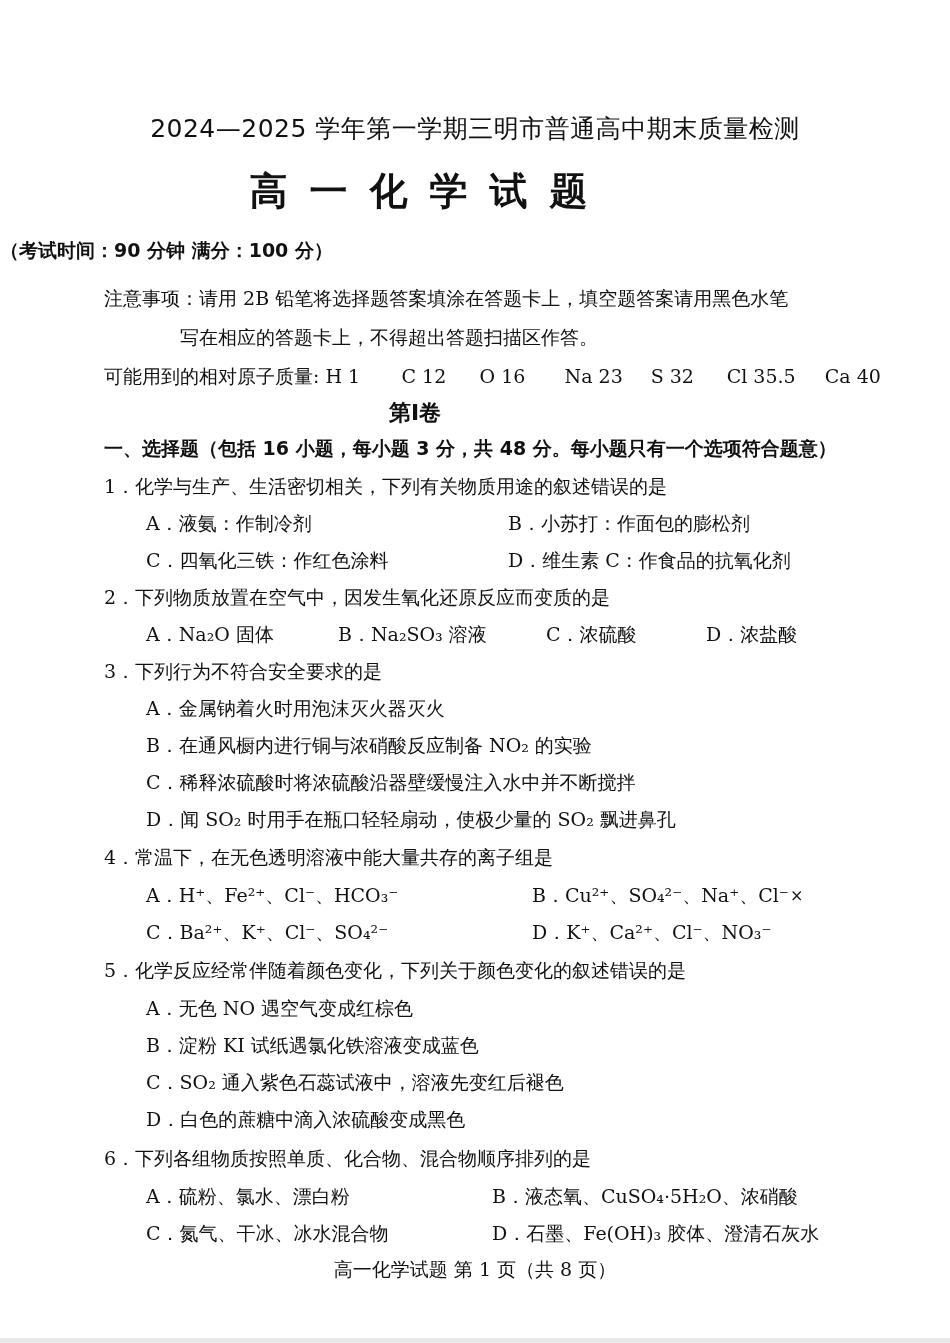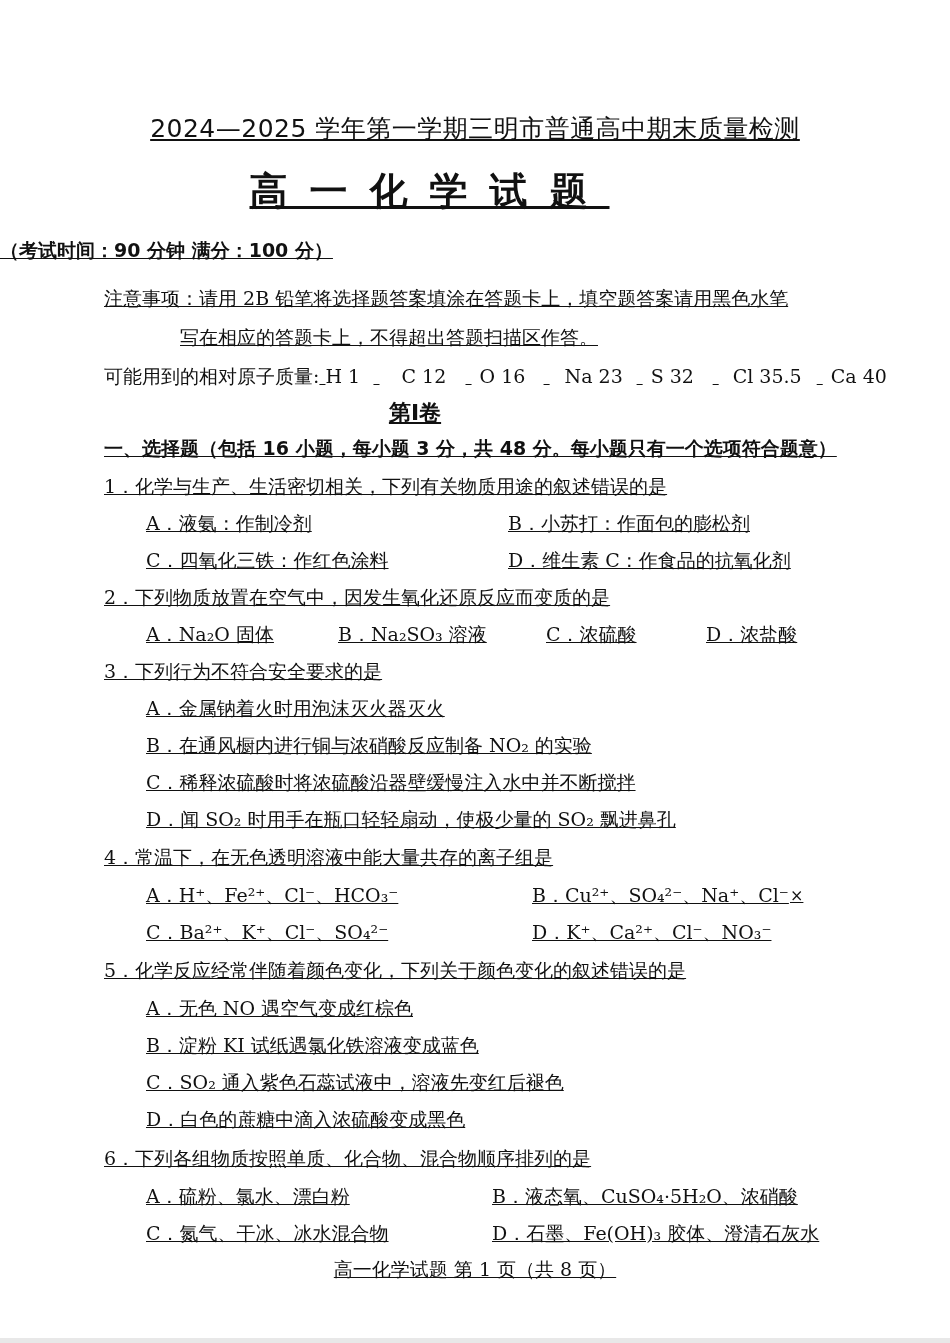--- a/index.html
+++ b/index.html
@@ -1,18 +1,18 @@
 <!DOCTYPE html>
 <html><head>
 <meta charset="utf-8">
 <style>
   html, body { margin:0; padding:0; background:#ffffff; }
   body { width:950px; height:1343px; position:relative; overflow:hidden;
          font-family:"DejaVu Serif","Liberation Serif",serif; color:#111; }
-  .abs { position:absolute; white-space:nowrap;text-decoration:underline; }
+  .abs { position:absolute; white-space:nowrap; }
   .header-line { left:0; width:950px; text-align:center; top:112px; font-size:25px;
                  font-family:"DejaVu Sans","Liberation Sans",sans-serif; letter-spacing:0.5px; }
   .title { left:0; width:837px; text-align:center; top:166px; font-size:38px; font-weight:bold; letter-spacing:22px; padding-left:22px; box-sizing:border-box; }
   .subtitle { left:0; width:950px; top:238px; font-size:19px; font-weight:bold;
               font-family:"DejaVu Sans","Liberation Sans",sans-serif; }
   .note { font-size:19px; }
   .section-title { left:0; width:830px; text-align:center; top:398px; font-size:22px; font-weight:bold;
                    font-family:"DejaVu Sans","Liberation Sans",sans-serif; }
   .section-head { left:104px; top:436px; font-size:19px; font-weight:bold;
                   font-family:"DejaVu Sans","Liberation Sans",sans-serif; }
@@ -33,21 +33,21 @@
 <div class="abs note" style="left:104px;top:286px;">注意事项：请用 2B 铅笔将选择题答案填涂在答题卡上，填空题答案请用黑色水笔</div>
 <div class="abs note" style="left:180px;top:325px;">写在相应的答题卡上，不得超出答题扫描区作答。</div>
 
 <div class="abs note mass" style="left:104px;top:364px;">
   <span>可能用到的相对原子质量:</span>
   <span style="width:48px">H 1</span>
   <span style="margin-left:22px;width:64px">C 12</span>
   <span style="margin-left:8px;width:64px">O 16</span>
   <span style="margin-left:15px;width:72px">Na 23</span>
   <span style="margin-left:8px;width:62px">S 32</span>
-  <span style="margin-left:14px;width:84px">Cl 35.5</span>
+  <span style="margin-left:8px;width:84px">Cl 35.5</span>
   <span style="margin-left:8px">Ca 40</span>
 </div>
 
 <div class="abs section-title">第Ⅰ卷</div>
 <div class="abs section-head">一、选择题（包括 16 小题，每小题 3 分，共 48 分。每小题只有一个选项符合题意）</div>
 
 <div class="abs q" style="left:104px;top:474px;">1．化学与生产、生活密切相关，下列有关物质用途的叙述错误的是</div>
 <div class="abs opt" style="left:146px;top:511px;">A．液氨：作制冷剂</div>
 <div class="abs opt" style="left:508px;top:511px;">B．小苏打：作面包的膨松剂</div>
 <div class="abs opt" style="left:146px;top:548px;">C．四氧化三铁：作红色涂料</div>

